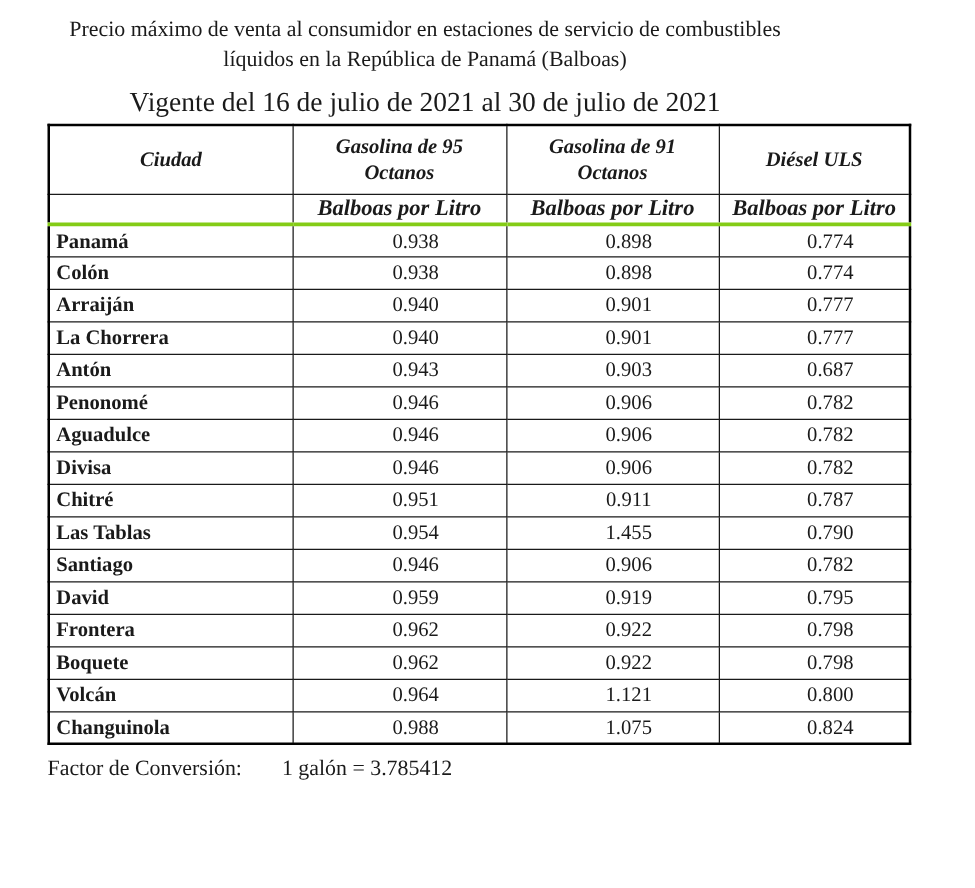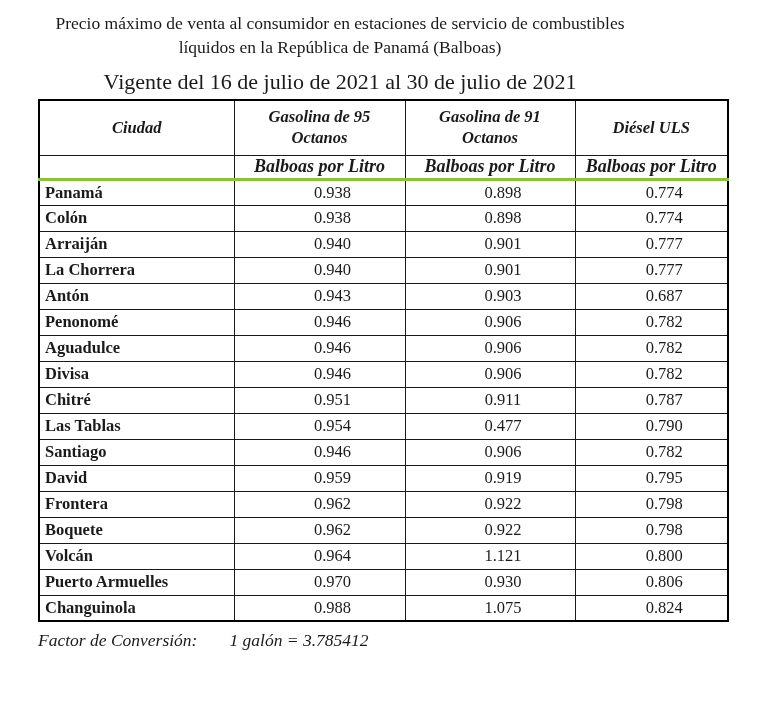--- a/index.html
+++ b/index.html
@@ -68,21 +68,20 @@
     padding-left: 5px;
     font-weight: bold;
   }
   tbody td.num {
     text-align: center;
     padding-left: 26px;
   }
   .doc-footer {
     margin: 8px 0 0 38px;
     font-size: 17.5px;
-    font-style: italic;
   }
   .doc-footer .value { margin-left: 32px; }
 </style>
 </head>
 <body>
 
 <div class="page">
 
   <div class="doc-title">
     <div>Precio máximo de venta al consumidor en estaciones de servicio de combustibles</div>
@@ -163,21 +162,21 @@
         </tr>
         <tr>
           <td class="city">Chitré</td>
           <td class="num">0.951</td>
           <td class="num">0.911</td>
           <td class="num">0.787</td>
         </tr>
         <tr>
           <td class="city">Las Tablas</td>
           <td class="num">0.954</td>
-          <td class="num">0.477</td>
+          <td class="num">1.455</td>
           <td class="num">0.790</td>
         </tr>
         <tr>
           <td class="city">Santiago</td>
           <td class="num">0.946</td>
           <td class="num">0.906</td>
           <td class="num">0.782</td>
         </tr>
         <tr>
           <td class="city">David</td>
@@ -197,26 +196,20 @@
           <td class="num">0.922</td>
           <td class="num">0.798</td>
         </tr>
         <tr>
           <td class="city">Volcán</td>
           <td class="num">0.964</td>
           <td class="num">1.121</td>
           <td class="num">0.800</td>
         </tr>
         <tr>
-          <td class="city">Puerto Armuelles</td>
-          <td class="num">0.970</td>
-          <td class="num">0.930</td>
-          <td class="num">0.806</td>
-        </tr>
-        <tr>
           <td class="city">Changuinola</td>
           <td class="num">0.988</td>
           <td class="num">1.075</td>
           <td class="num">0.824</td>
         </tr>
       </tbody>
   </table>
 
   <div class="doc-footer">
     <span class="label">Factor de Conversión:</span><span class="value">1 galón = 3.785412</span>

